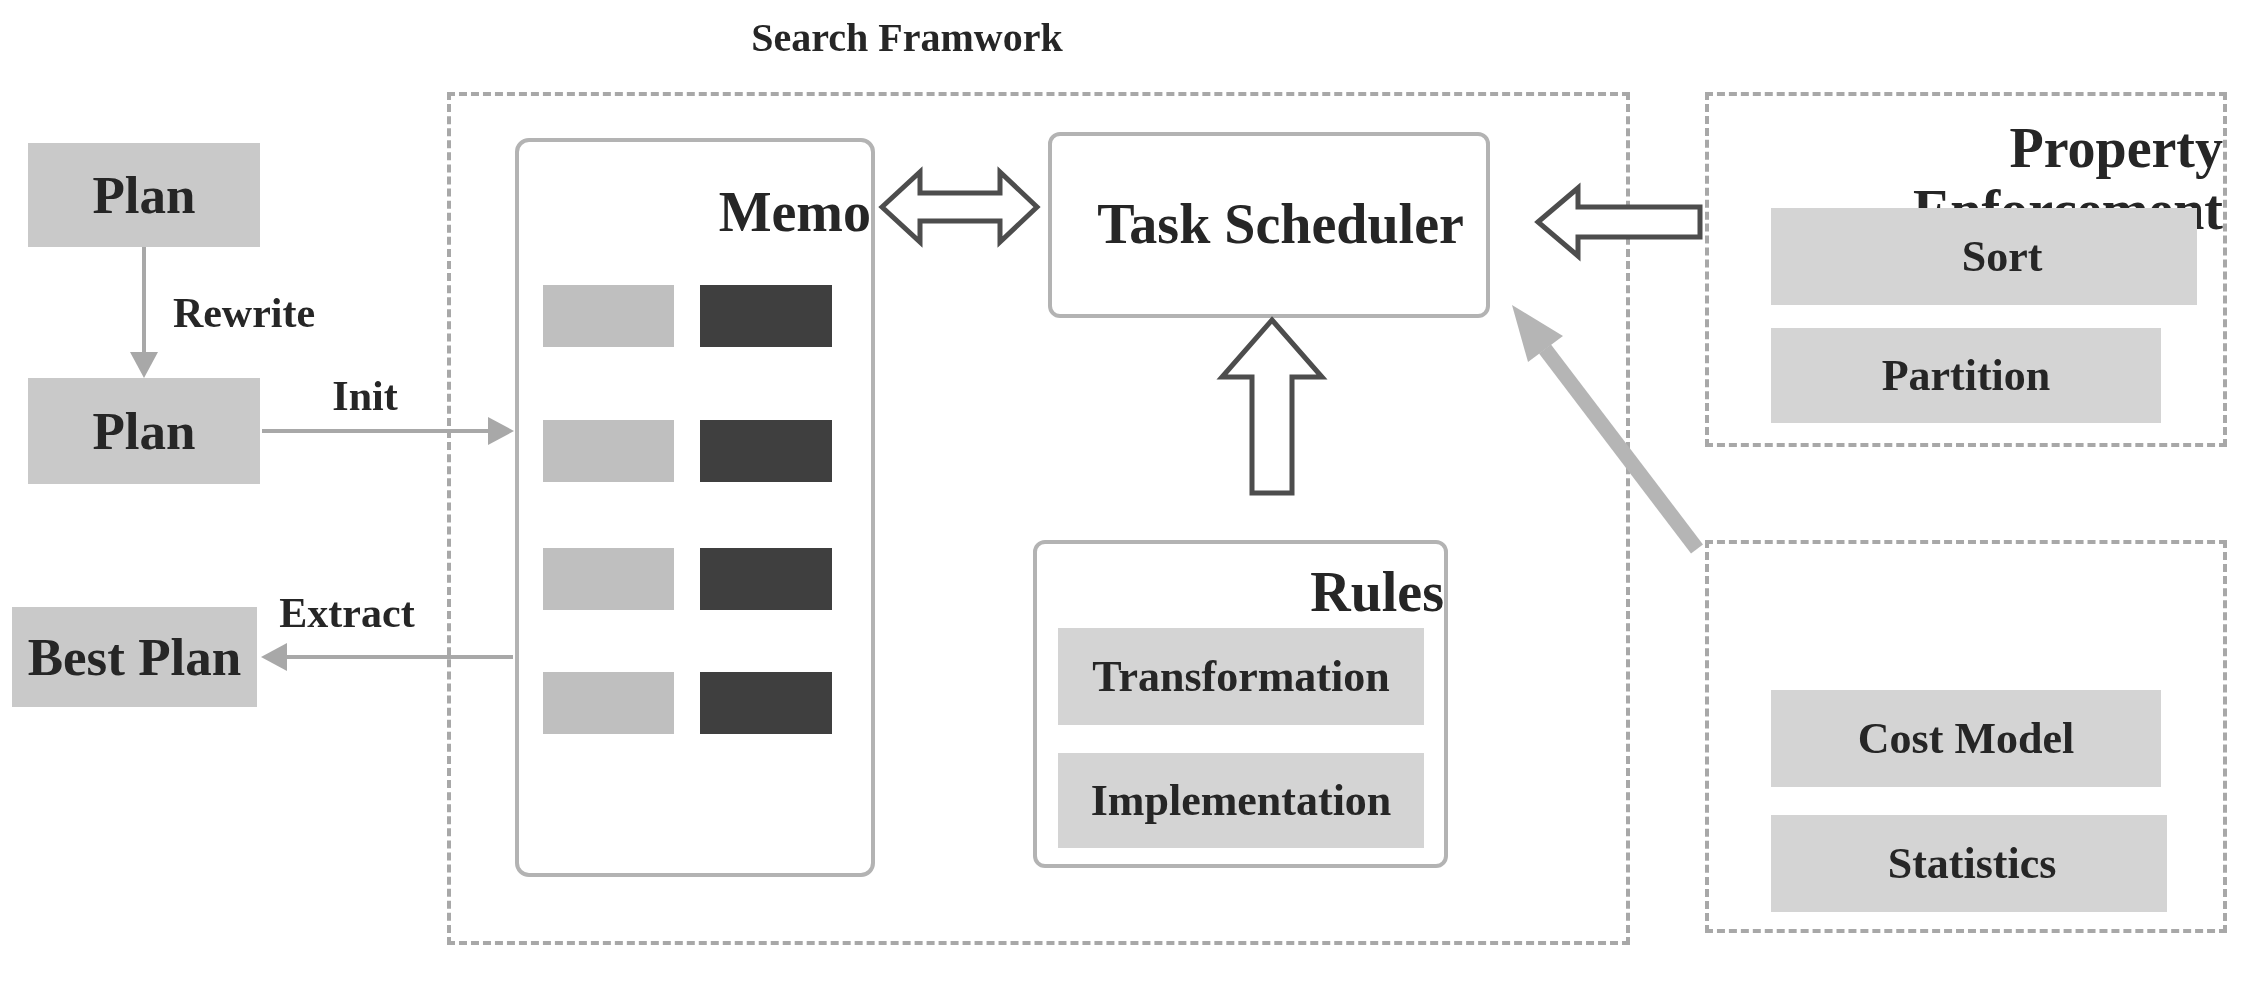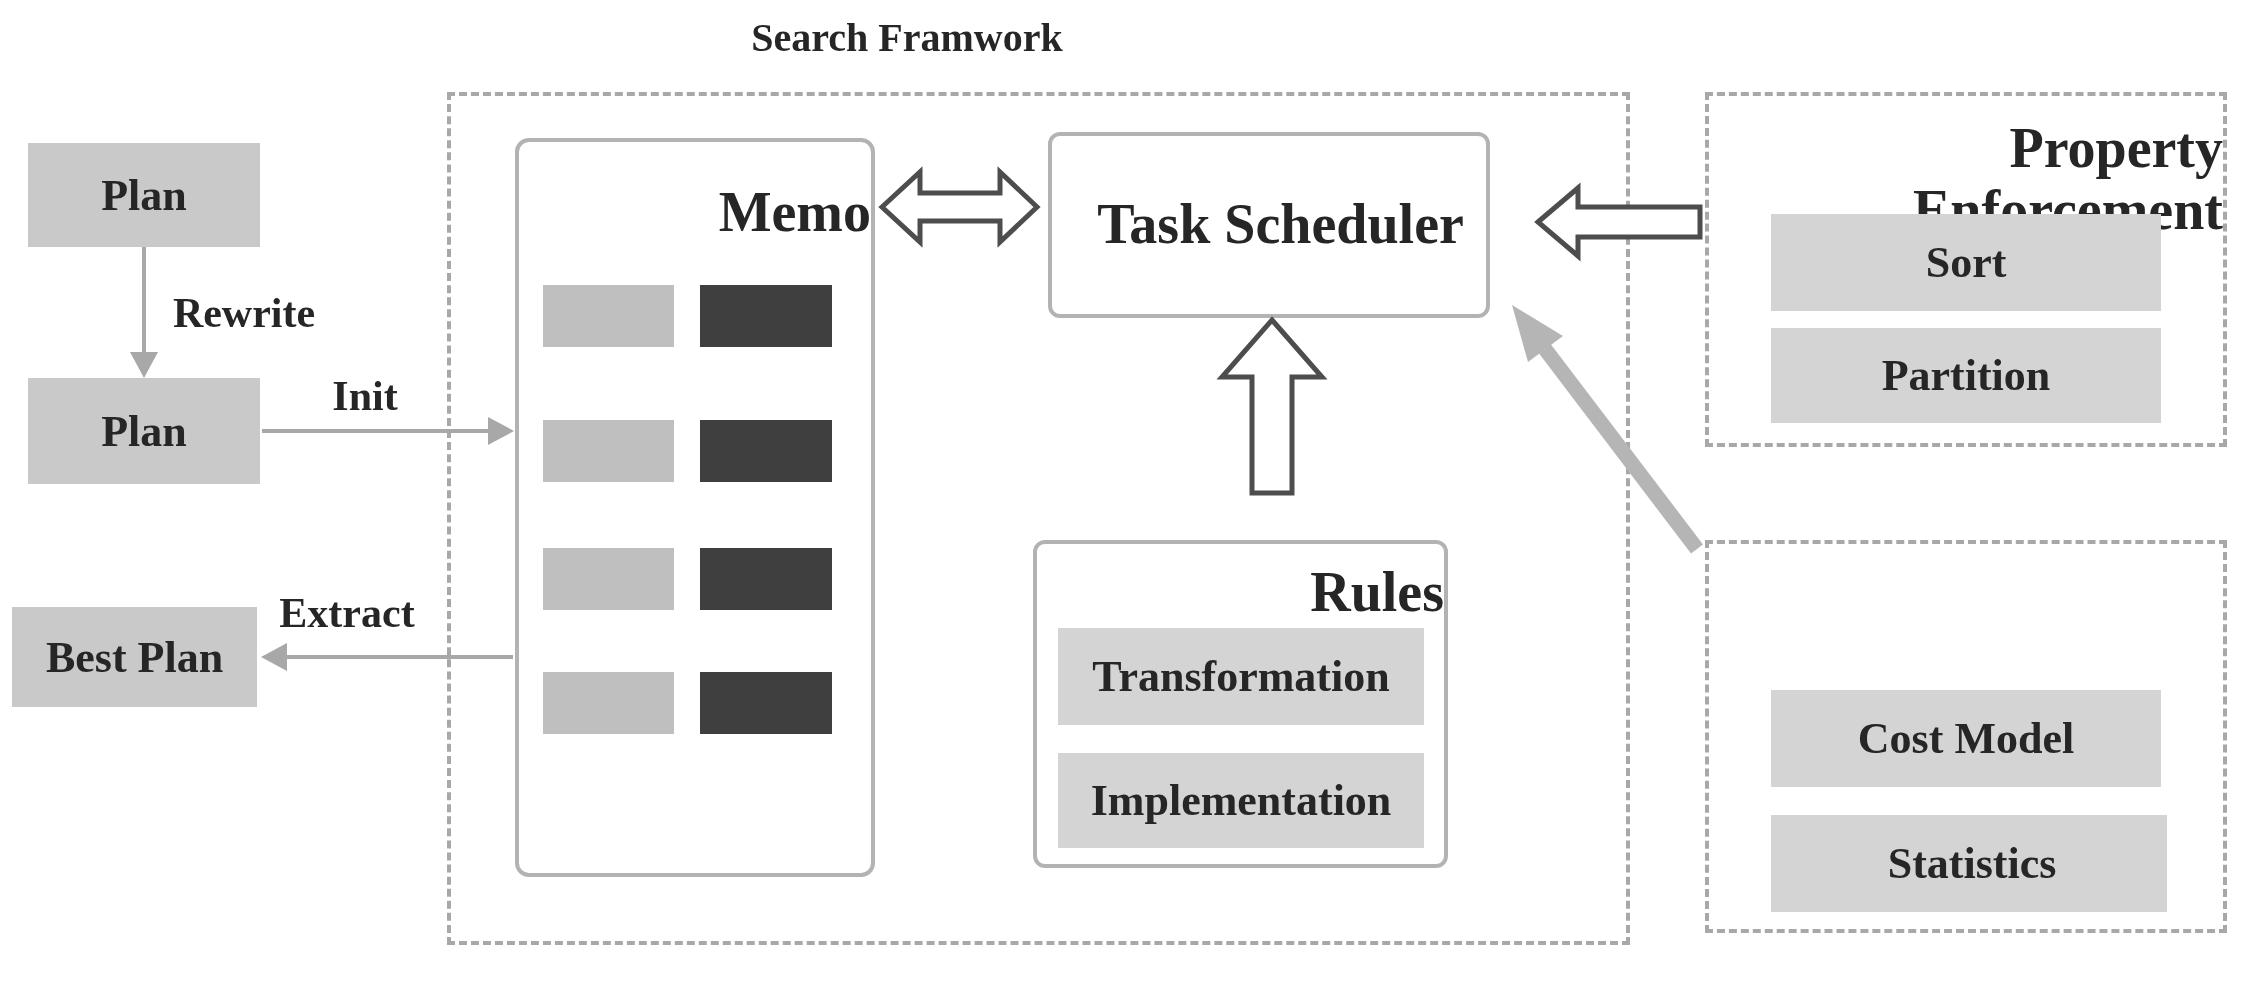--- a/index.html
+++ b/index.html
@@ -29,21 +29,21 @@
     border:4px dashed var(--dashed-border);
     background:transparent;z-index:1;
   }
   .solid-panel{
     border:4px solid var(--solid-border);
     border-radius:14px;background:#ffffff;z-index:2;padding-left:23px;
   }
   .panel-title{text-align:right;font-size:56px;line-height:1.1;}
   .gray-node{
     background:var(--box-fill);display:flex;align-items:center;justify-content:center;
-    font-size:44px;z-index:2;
+    font-size:53px;z-index:2;
   }
   .item-box{
     position:absolute;background:var(--item-fill);
     display:flex;align-items:center;justify-content:center;
     font-size:44px;
   }
   
   .memo-row{position:absolute;left:24px;height:62px;}
   .m-light{display:inline-block;width:131px;height:62px;background:var(--memo-light);vertical-align:top;}
   .m-dark{display:inline-block;width:132px;height:62px;background:var(--memo-dark);vertical-align:top;margin-left:26px;}
@@ -91,21 +91,21 @@
 </div>
 
 <div class="abs solid-panel" style="left:1033px;top:540px;width:415px;height:328px;border-radius:12px;">
   <div class="panel-title" style="margin-top:18px;">Rules</div>
   <div class="item-box" style="left:21px;top:209px;width:366px;height:95px;">Implementation</div>
   <div class="item-box" style="left:21px;top:84px;width:366px;height:97px;">Transformation</div>
 </div>
 
 <div class="abs dashed-frame" style="left:1705px;top:92px;width:522px;height:355px;z-index:2;">
   <div class="panel-title" style="margin-top:22px;">Property Enforcement</div>
-  <div class="item-box" style="left:62px;top:118px;width:390px;height:97px;">Sort</div>
+  <div class="item-box" style="left:62px;top:112px;width:390px;height:97px;padding-left:36px;">Sort</div>
   <div class="item-box" style="left:62px;top:232px;width:390px;height:95px;">Partition</div>
 </div>
 
 <div class="abs dashed-frame" style="left:1705px;top:540px;width:522px;height:393px;z-index:2;">
   <div class="item-box" style="left:62px;top:146px;width:390px;height:97px;">Cost Model</div>
   <div class="item-box" style="left:62px;top:271px;width:390px;height:97px;padding-left:6px;">Statistics</div>
 </div>
 
 <div class="edge-label" style="left:244px;top:313px;">Rewrite</div>
 <div class="edge-label" style="left:365px;top:396px;">Init</div>

